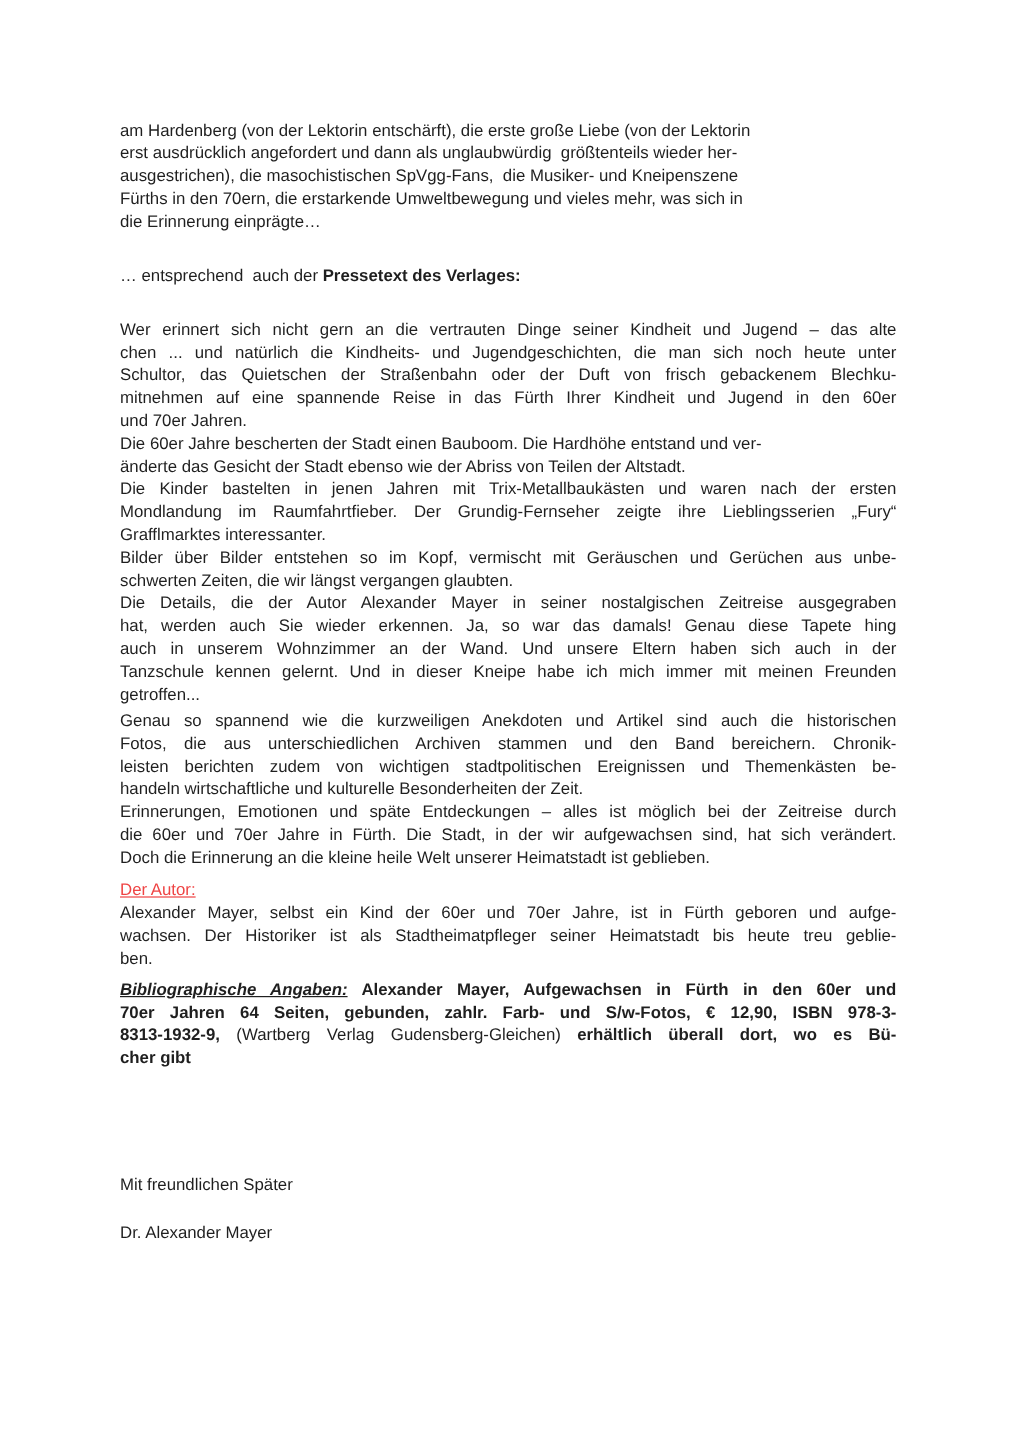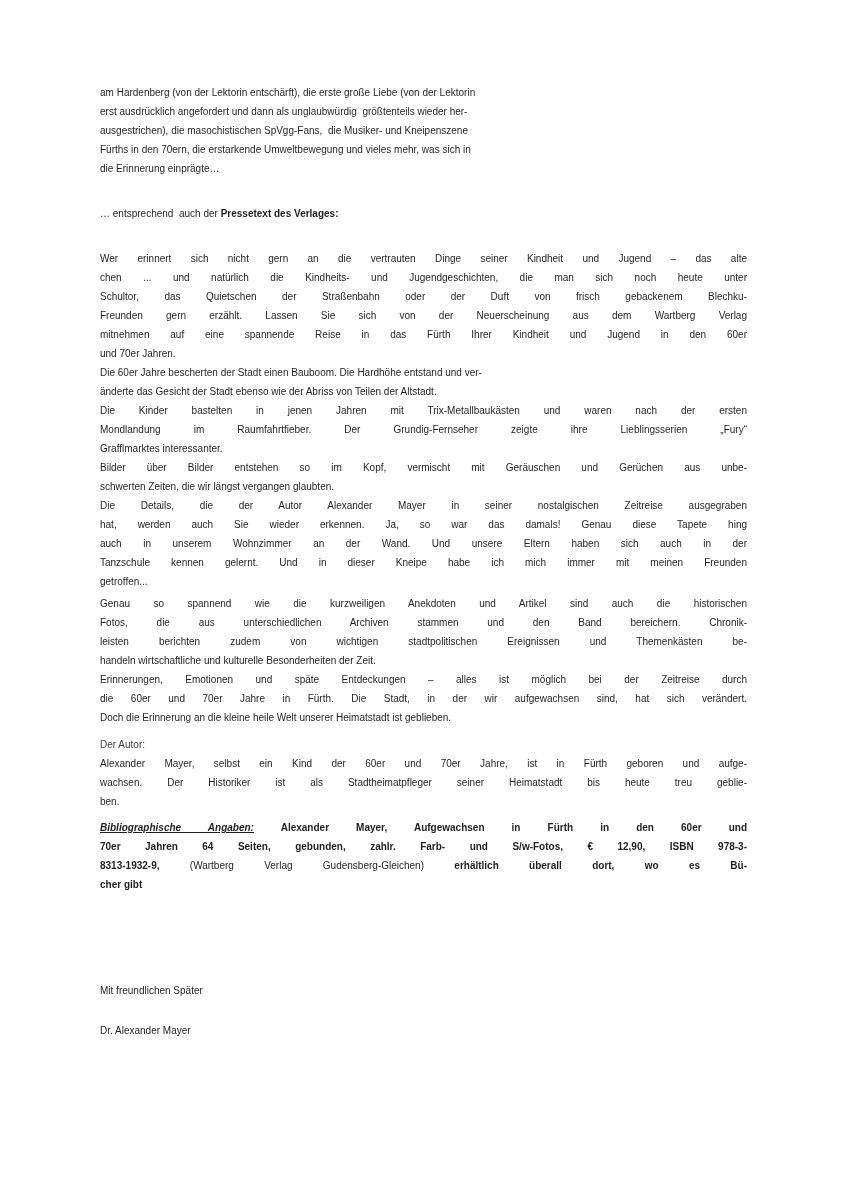--- a/index.html
+++ b/index.html
@@ -9,24 +9,24 @@
     width: 846px;
     height: 1197px;
     background: #ffffff;
     overflow: hidden;
     font-family: "Liberation Sans", "DejaVu Sans", sans-serif;
   }
 
   .content {
     position: absolute;
     left: 100px;
-    top: 83px;
+    top: 99px;
     width: 647px;
     color: #1f1f1f;
-    font-size: 10px;
+    font-size: 14px;
     line-height: 19px;
   }
 
   .para { margin: 0; }
   .line { white-space: pre; }
   .line.j {
     white-space: normal;
     text-align: justify;
     text-align-last: justify;
   }
@@ -56,21 +56,20 @@
         <div class="line"><span class="run">Fürths in den 70ern, die erstarkende Umweltbewegung und vieles mehr, was sich in</span></div>
         <div class="line"><span class="run">die Erinnerung einprägte…</span></div>
       </div>
       <div class="para p-presse-intro">
         <div class="line"><span class="run">… entsprechend  auch der </span><span class="run b">Pressetext des Verlages:</span></div>
       </div>
       <div class="para p-presse-1">
         <div class="line j"><span class="run">Wer erinnert sich nicht gern an die vertrauten Dinge seiner Kindheit und Jugend – das alte</span></div>
         <div class="line j"><span class="run">chen ... und natürlich die Kindheits- und Jugendgeschichten, die man sich noch heute unter</span></div>
         <div class="line j"><span class="run">Schultor, das Quietschen der Straßenbahn oder der Duft von frisch gebackenem Blechku-</span></div>
-        <div class="line j"><span class="run">Freunden gern erzählt. Lassen Sie sich von der Neuerscheinung aus dem Wartberg Verlag</span></div>
         <div class="line j"><span class="run">mitnehmen auf eine spannende Reise in das Fürth Ihrer Kindheit und Jugend in den 60er</span></div>
         <div class="line"><span class="run">und 70er Jahren.</span></div>
       </div>
       <div class="para p-presse-2">
         <div class="line"><span class="run">Die 60er Jahre bescherten der Stadt einen Bauboom. Die Hardhöhe entstand und ver-</span></div>
         <div class="line"><span class="run">änderte das Gesicht der Stadt ebenso wie der Abriss von Teilen der Altstadt.</span></div>
       </div>
       <div class="para p-presse-3">
         <div class="line j"><span class="run">Die Kinder bastelten in jenen Jahren mit Trix-Metallbaukästen und waren nach der ersten</span></div>
         <div class="line j"><span class="run">Mondlandung im Raumfahrtfieber. Der Grundig-Fernseher zeigte ihre Lieblingsserien „Fury“</span></div>
@@ -91,21 +90,21 @@
         <div class="line j"><span class="run">Genau so spannend wie die kurzweiligen Anekdoten und Artikel sind auch die historischen</span></div>
         <div class="line j"><span class="run">Fotos, die aus unterschiedlichen Archiven stammen und den Band bereichern. Chronik-</span></div>
         <div class="line j"><span class="run">leisten berichten zudem von wichtigen stadtpolitischen Ereignissen und Themenkästen be-</span></div>
         <div class="line"><span class="run">handeln wirtschaftliche und kulturelle Besonderheiten der Zeit.</span></div>
       </div>
       <div class="para p-presse-7">
         <div class="line j"><span class="run">Erinnerungen, Emotionen und späte Entdeckungen – alles ist möglich bei der Zeitreise durch</span></div>
         <div class="line j"><span class="run">die 60er und 70er Jahre in Fürth. Die Stadt, in der wir aufgewachsen sind, hat sich verändert.</span></div>
         <div class="line"><span class="run">Doch die Erinnerung an die kleine heile Welt unserer Heimatstadt ist geblieben.</span></div>
       </div>
-      <div class="para p-author-heading" style="color: #404040;">
+      <div class="para p-author-heading" style="color: #ef4444; text-decoration: underline;">
         <div class="line"><span class="run">Der Autor:</span></div>
       </div>
       <div class="para p-author-text">
         <div class="line j"><span class="run">Alexander Mayer, selbst ein Kind der 60er und 70er Jahre, ist in Fürth geboren und aufge-</span></div>
         <div class="line j"><span class="run">wachsen. Der Historiker ist als Stadtheimatpfleger seiner Heimatstadt bis heute treu geblie-</span></div>
         <div class="line"><span class="run">ben.</span></div>
       </div>
       <div class="para p-biblio">
         <div class="line j"><span class="run b i u">Bibliographische Angaben:</span><span class="run b"> Alexander Mayer, Aufgewachsen in Fürth in den 60er und</span></div>
         <div class="line j"><span class="run b">70er Jahren 64 Seiten, gebunden, zahlr. Farb- und S/w-Fotos, € 12,90, ISBN 978-3-</span></div>

